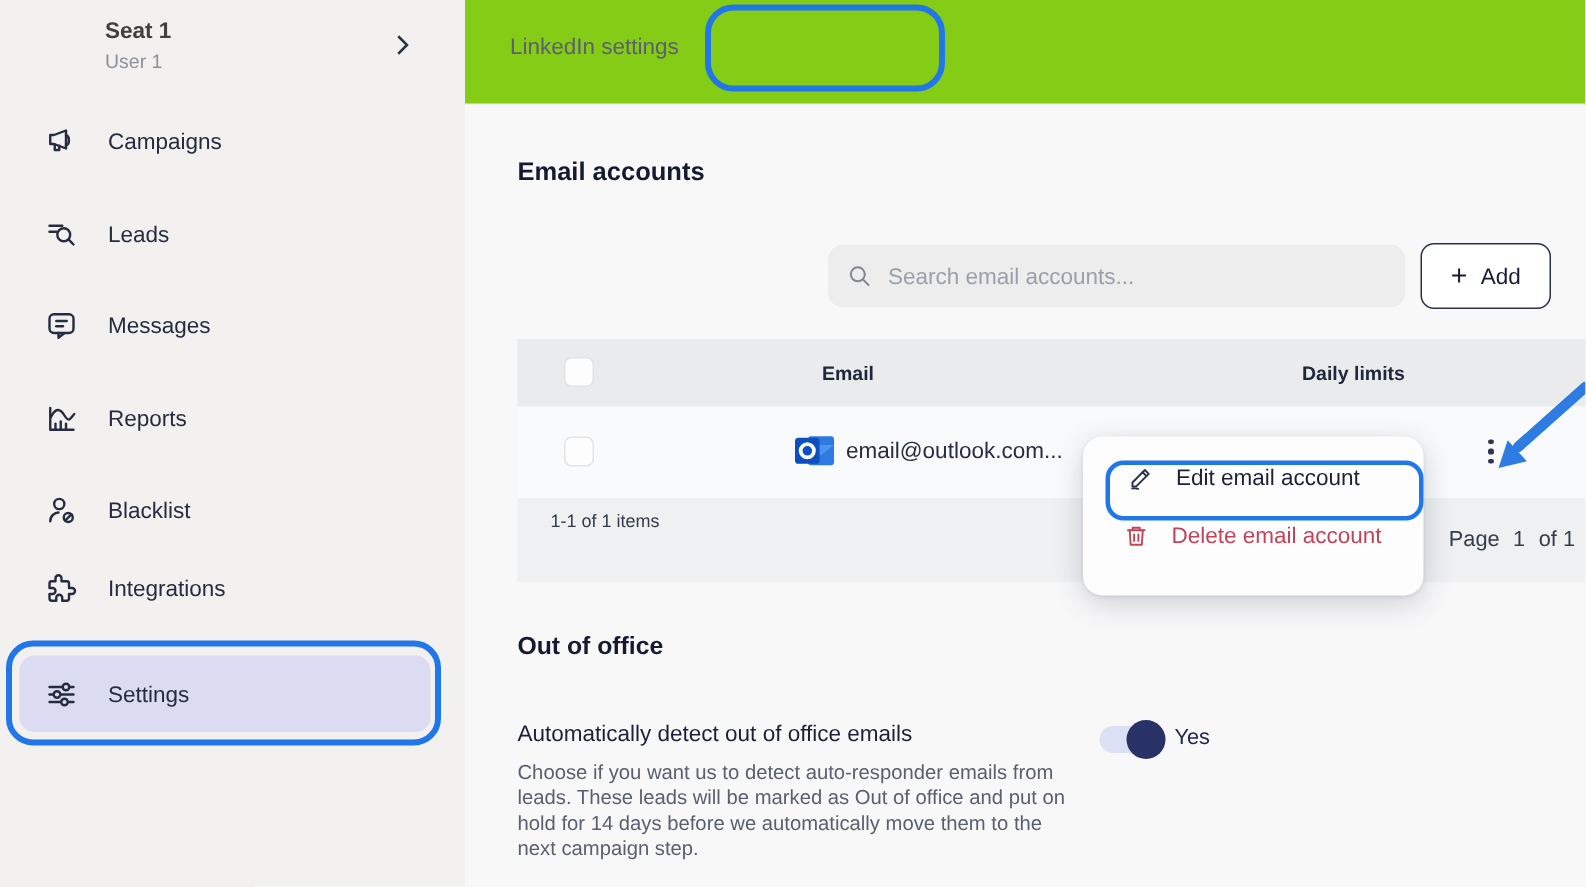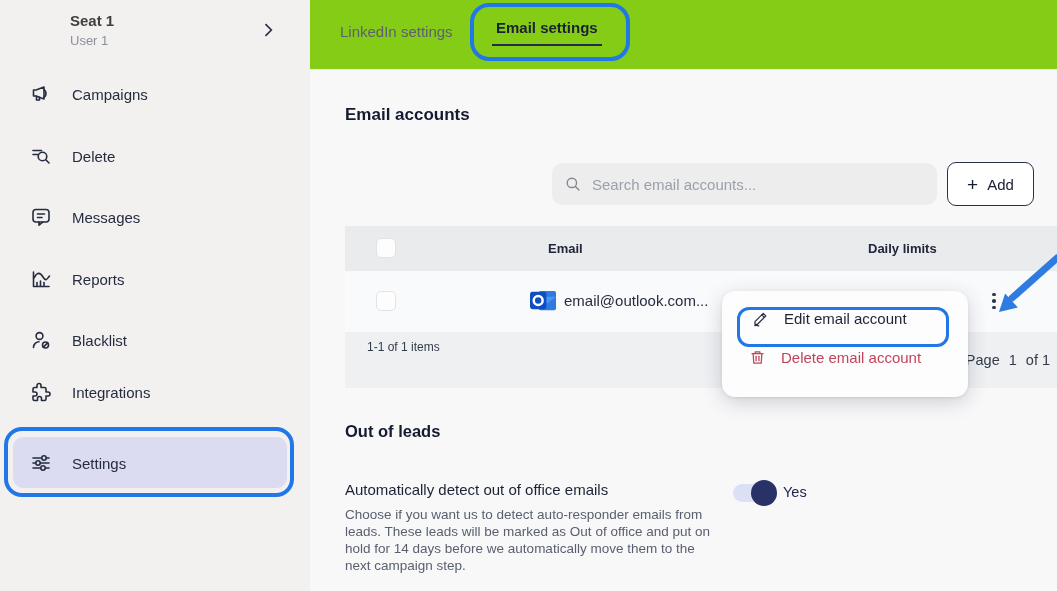--- a/index.html
+++ b/index.html
@@ -55,21 +55,21 @@
   .footer-left { position:absolute; left:22px; top:8px; font-size:12px; color:#343b4a; }
   .footer-right { position:absolute; right:7px; top:20px; font-size:14.5px; color:#343b4a; display:flex; gap:9px; }
   
   .ooo-title { position:absolute; left:345px; top:422px; font-size:16.5px; font-weight:700; color:#141a30; z-index:1; }
   .ooo-label { position:absolute; left:345px; top:481px; font-size:15px; font-weight:500; color:#1c2235; z-index:1; }
   .ooo-desc { position:absolute; left:345px; top:506px; width:368px; font-size:13.5px; line-height:17px; color:#595f6f; z-index:1; }
   .toggle { position:absolute; left:733px; top:484px; width:42px; height:18px; background:#dce0f5; border-radius:10px; cursor:pointer; z-index:1; }
   .toggle-knob { position:absolute; right:-2px; top:-4px; width:26px; height:26px; border-radius:50%; background:#283266; }
   .toggle-label { position:absolute; left:783px; top:484px; font-size:14.5px; color:#20284a; z-index:1; }
   
-  .menu { position:absolute; left:722px; top:291px; width:246px; height:106px; background:#fdfdfe; border-radius:13px; box-shadow:0 5px 20px rgba(38,44,70,.20), 0 1px 3px rgba(38,44,70,.10); z-index:10; }
+  .menu { position:absolute; left:722px; top:291px; width:227px; height:106px; background:#fdfdfe; border-radius:13px; box-shadow:0 5px 20px rgba(38,44,70,.20), 0 1px 3px rgba(38,44,70,.10); z-index:10; }
   .menu-item { position:absolute; left:26px; display:flex; align-items:center; gap:14px; cursor:pointer; font-size:15px; }
   .menu-item svg { width:19px; height:19px; fill:none; stroke-width:1.6; stroke-linecap:round; stroke-linejoin:round; }
   .menu-edit { top:18px; left:29px; color:#1d2334; }
   .menu-edit svg { stroke:#2a3046; }
   .menu-delete { top:57px; left:26px; color:#c0455a; }
   .menu-delete svg { stroke:#c0455a; }
   
   .anno { position:absolute; border:4px solid #2277e8; pointer-events:none; z-index:20; }
   .anno-tab { left:470px; top:3px; width:160px; height:58px; border-radius:19px; }
   .anno-settings { left:4px; top:427px; width:290px; height:70px; border-radius:18px; }
@@ -105,21 +105,21 @@
 
   <div class="nav-item" style="top:136px">
     <span class="nav-icon">
       <svg viewBox="0 0 24 24">
           <line x1="4" y1="6.5" x2="12.5" y2="6.5"></line>
           <line x1="4" y1="10.5" x2="9" y2="10.5"></line>
           <circle cx="13.5" cy="12.5" r="4.3"></circle>
           <line x1="16.8" y1="15.8" x2="20" y2="19"></line>
         </svg>
     </span>
-    <span class="nav-label">Delete</span>
+    <span class="nav-label">Leads</span>
   </div>
 
   <div class="nav-item" style="top:197px">
     <span class="nav-icon">
       <svg viewBox="0 0 24 24">
           <rect x="4" y="4.5" width="16" height="12.5" rx="3"></rect>
           <path d="M10 17v3.2L14 17"></path>
           <line x1="8.5" y1="9" x2="15.5" y2="9"></line>
           <line x1="8.5" y1="12.5" x2="13" y2="12.5"></line>
         </svg>
@@ -171,21 +171,20 @@
           <line x1="4" y1="17" x2="20" y2="17"></line>
           <circle cx="14" cy="17" r="2.2" fill="#dbdcf2"></circle>
         </svg>
     </span>
     <span class="nav-label">Settings</span>
   </div>
 </div>
 
 <div class="topbar">
   <span class="tab tab-linkedin">LinkedIn settings</span>
-  <span class="tab tab-email">Email settings</span>
 </div>
 
 <div class="page-title">Email accounts</div>
 
 <div class="search-box">
   <svg viewBox="0 0 24 24">
       <circle cx="10.5" cy="10.5" r="6.2"></circle>
       <line x1="15.2" y1="15.2" x2="20" y2="20"></line>
     </svg>
   <input type="text" placeholder="Search email accounts..." style="">
@@ -222,21 +221,21 @@
   <div class="t-footer">
     <span class="footer-left">1-1 of 1 items</span>
     <span class="footer-right">
       <span>Page</span>
       <span>1</span>
       <span>of 1</span>
     </span>
   </div>
 </div>
 
-<div class="ooo-title">Out of leads</div>
+<div class="ooo-title">Out of office</div>
 <div class="ooo-label">Automatically detect out of office emails</div>
 <div class="toggle">
   <span class="toggle-knob"></span>
 </div>
 <span class="toggle-label">Yes</span>
 <div class="ooo-desc">Choose if you want us to detect auto-responder emails from leads. These leads will be marked as Out of office and put on hold for 14 days before we automatically move them to the next campaign step.</div>
 
 <div class="menu">
   <div class="menu-item menu-edit">
     <svg viewBox="0 0 24 24">

